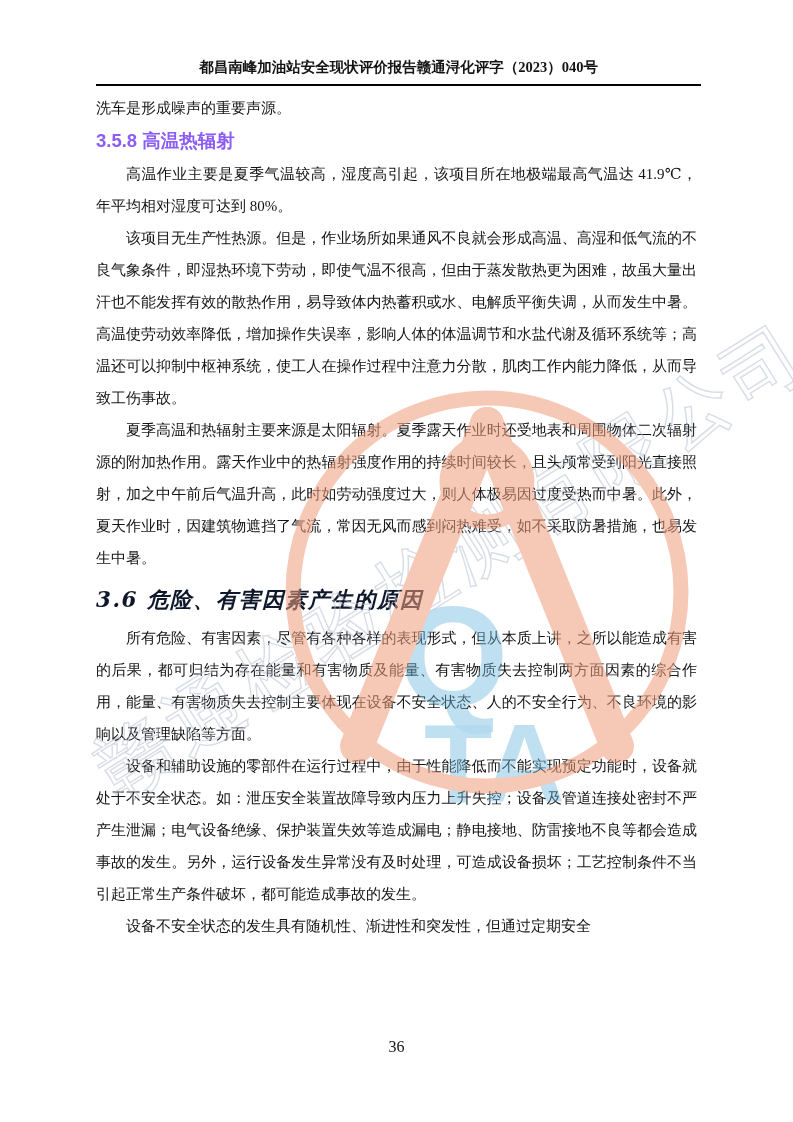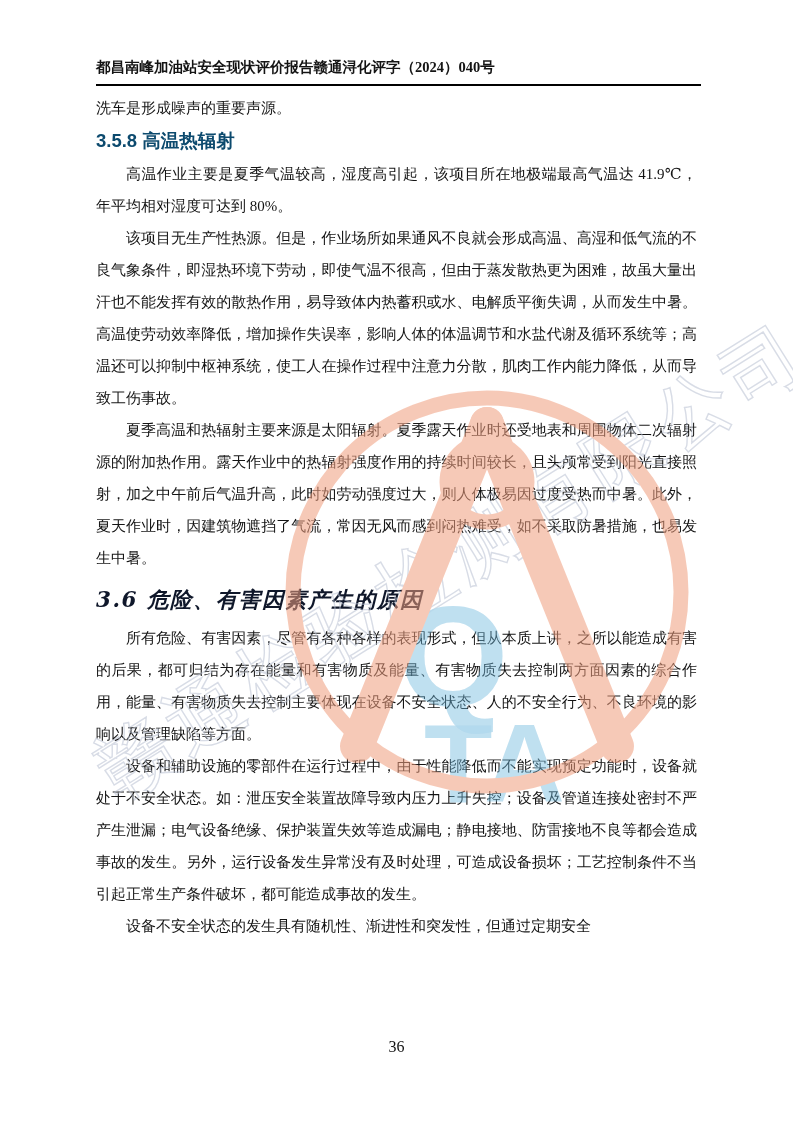--- a/index.html
+++ b/index.html
@@ -7,21 +7,21 @@
     position:relative;
     width:793px;height:1122px;
     background:#ffffff;
     overflow:hidden;
     font-family:"Liberation Serif","DejaVu Serif",serif;
     color:#141414;
   }
   
   .header{
     position:absolute;top:58px;left:96px;right:92px;
-    display:flex;justify-content:flex-start;align-items:flex-end;
+    display:flex;justify-content:center;align-items:flex-end;
     border-bottom:2px solid #000;
     padding-bottom:7px;
     font-size:14.5px;font-weight:bold;
     z-index:1;
   }
   
   .content{
     position:absolute;top:92px;left:96px;width:601px;
     z-index:1;
   }
@@ -31,21 +31,21 @@
     line-height:32px;
     text-align:justify;
     text-justify:inter-ideograph;
     text-indent:2em;
   }
   .no-indent{text-indent:0;}
   .heading-sans{
     margin:1px 0 1px 0;
     font-family:"Liberation Sans","DejaVu Sans",sans-serif;
     font-size:18.5px;line-height:32px;
-    font-weight:bold;color:#0c4a6e;
+    font-weight:bold;color:#8b5cf6;
   }
   .heading-kai{
     margin:9px 0 5px 0;
     font-family:"DejaVu Serif","Liberation Serif",serif;
     font-style:italic;
     font-size:21.5px;line-height:34px;
     font-weight:bold;color:#0f172a;
     letter-spacing:1.5px;
   }
   
@@ -63,21 +63,21 @@
     opacity:0.55;
   }
 </style>
 </head>
 <body>
 
 <div class="page">
 
   <div class="header">
     <span>都昌南峰加油站安全现状评价报告</span>
-    <span>赣通浔化评字（2024）040号</span>
+    <span>赣通浔化评字（2023）040号</span>
   </div>
 
   <div class="content">
     <p class="body-text no-indent">洗车是形成噪声的重要声源。</p>
 
     <h3 class="heading-sans">3.5.8 高温热辐射</h3>
     <p class="body-text">高温作业主要是夏季气温较高，湿度高引起，该项目所在地极端最高气温达 41.9℃，年平均相对湿度可达到 80%。</p>
     <p class="body-text">该项目无生产性热源。但是，作业场所如果通风不良就会形成高温、高湿和低气流的不良气象条件，即湿热环境下劳动，即使气温不很高，但由于蒸发散热更为困难，故虽大量出汗也不能发挥有效的散热作用，易导致体内热蓄积或水、电解质平衡失调，从而发生中暑。高温使劳动效率降低，增加操作失误率，影响人体的体温调节和水盐代谢及循环系统等；高温还可以抑制中枢神系统，使工人在操作过程中注意力分散，肌肉工作内能力降低，从而导致工伤事故。</p>
     <p class="body-text">夏季高温和热辐射主要来源是太阳辐射。夏季露天作业时还受地表和周围物体二次辐射源的附加热作用。露天作业中的热辐射强度作用的持续时间较长，且头颅常受到阳光直接照射，加之中午前后气温升高，此时如劳动强度过大，则人体极易因过度受热而中暑。此外，夏天作业时，因建筑物遮挡了气流，常因无风而感到闷热难受，如不采取防暑措施，也易发生中暑。</p>
 

